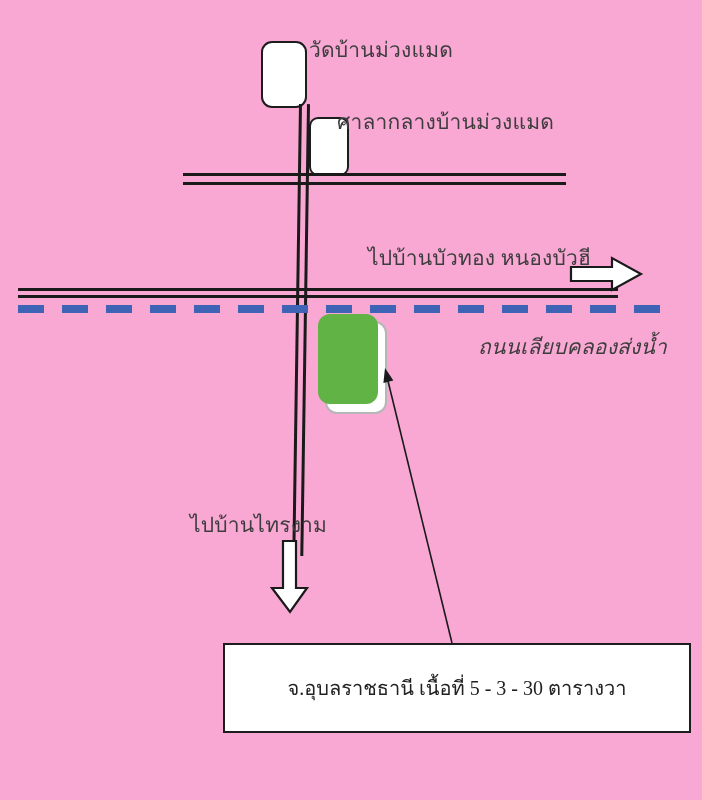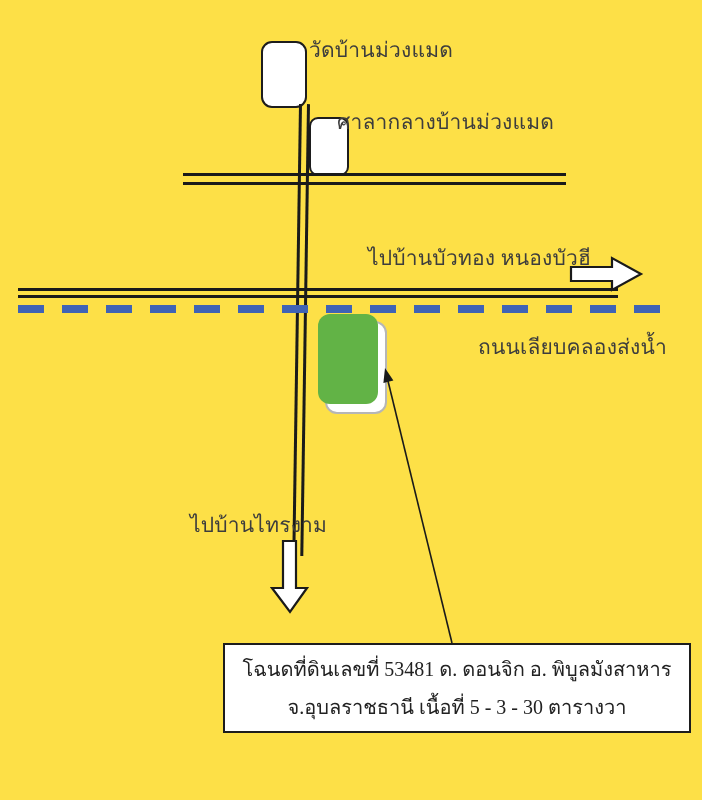--- a/index.html
+++ b/index.html
@@ -1,21 +1,21 @@
 <!DOCTYPE html>
 <html style="--plot-green: #62b346; --canal-blue: #3f63b5; --road-black: #1a1a1a;"><head>
 <meta charset="utf-8">
 <style>
   html, body { margin: 0; padding: 0; background: #ffffff; }
   body { font-family: "Liberation Serif", "DejaVu Serif", serif; }
   #canvas {
     position: relative;
     width: 702px;
     height: 800px;
-    background: #fde047;
+    background: #f9a8d4;
     overflow: hidden;
   }
   .abs { position: absolute; }
 
   
   .map-label {
     position: absolute;
     font-size: 21px;
     color: #3d3d3d;
     white-space: nowrap;
@@ -108,29 +108,28 @@
 
   <div class="abs" id="road-lower">
     <div class="road-line l1"></div>
     <div class="road-line l2"></div>
   </div>
 
   <div class="map-label" style="left:368px; top:241px;">ไปบ้านบัวทอง หนองบัวฮี</div>
 
   <div class="abs" id="canal-dashes"></div>
 
-  <div class="map-label" style="left:478px; top:330px;">ถนนเลียบคลองส่งน้ำ</div>
+  <div class="map-label" style="left:478px; top:330px;font-style:italic;">ถนนเลียบคลองส่งน้ำ</div>
 
   <div class="abs" id="plot-shadow"></div>
   <div class="abs" id="plot-green"></div>
 
   <div class="map-label" style="left:190px; top:508px;">ไปบ้านไทรงาม</div>
 
   <div class="abs" id="deed-box">
-    <div>โฉนดที่ดินเลขที่ 53481  ด. ดอนจิก  อ. พิบูลมังสาหาร</div>
     <div>จ.อุบลราชธานี เนื้อที่   5 - 3 - 30 ตารางวา</div>
   </div>
 
   <svg class="abs" id="arrow-layer" width="702" height="800" viewBox="0 0 702 800">
 
     <polygon class="block-arrow" points="571,267 612,267 612,258 641,274 612,290 612,281 571,281"></polygon>
 
     <polygon class="block-arrow" points="283,541 296,541 296,588 307,588 290,612 272,588 283,588"></polygon>
 
     <line class="pointer-stroke" x1="452" y1="643" x2="388" y2="381"></line>

